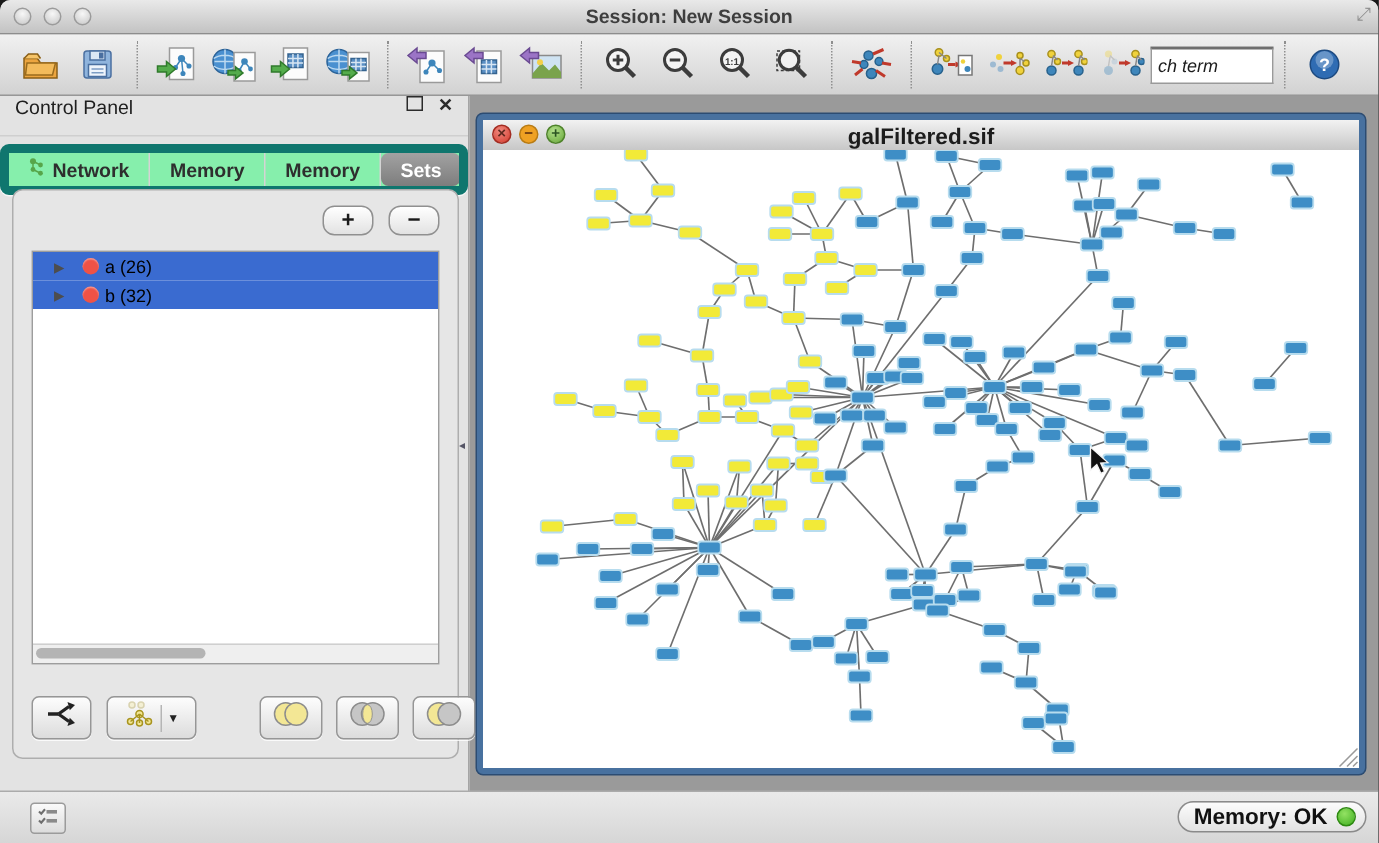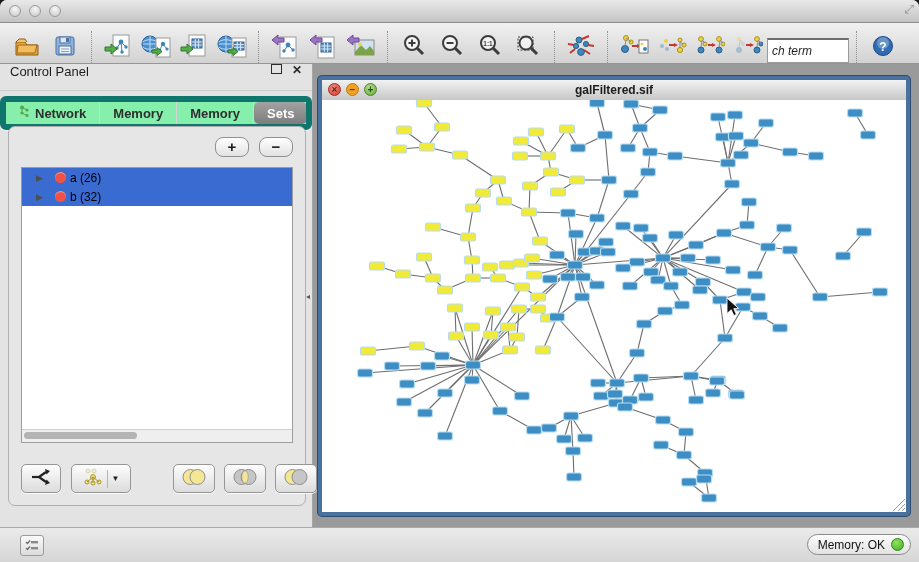--- a/index.html
+++ b/index.html
@@ -12,21 +12,21 @@
   .traffic{position:absolute;left:9px;top:5px;display:flex;gap:8px;}
   .light{width:12px;height:12px;border-radius:50%;border:1px solid #9b9b9b;
     background:radial-gradient(circle at 50% 32%,#f7f7f7,#c7c7c7);box-sizing:border-box;}
   .apptitle{position:absolute;left:0;right:0;top:3px;text-align:center;font-size:13px;
     font-weight:bold;color:#3e3e3e;}
   .expand-glyph{position:absolute;right:5px;top:2px;font-size:12px;color:#8f8f8f;}
 
   
   .toolbar{position:absolute;top:23px;left:0;right:0;height:41px;
     background:linear-gradient(#f1f1f1,#d2d2d2);border-bottom:1px solid #979797;
-    display:flex;align-items:flex-end;padding:0 8px;box-sizing:border-box;}
+    display:flex;align-items:center;padding:0 8px;box-sizing:border-box;}
   .tbtn{width:38px;height:34px;display:flex;align-items:center;justify-content:center;flex:0 0 auto;}
   .tbtn svg{display:block;}
   .tsep{width:0;height:32px;border-left:1px dotted #8f8f8f;margin:0 7px;flex:0 0 auto;}
   .search{width:72px;height:20px;border:1px solid #9a9a9a;border-top:2px solid #6e6e6e;
     background:#fff;font-style:italic;font-size:12px;padding:1px 4px;color:#1d1d1d;
     font-family:"Liberation Sans",sans-serif;flex:0 0 auto;}
 
   
   .main{position:absolute;top:64px;left:0;right:0;bottom:34px;background:#9a9a9a;}
 
@@ -79,46 +79,47 @@
     border:4px solid #48719f;box-shadow:0 0 0 1px #2c4c72, inset 0 0 0 1px #6d93bd;
     background:#fff;box-sizing:border-box;}
   .ititle{position:absolute;top:0;left:0;right:0;height:20px;
     background:linear-gradient(#f2f2f2,#c7c7c7);border-bottom:1px solid #8e8e8e;}
   .ibtns{position:absolute;left:6px;top:3px;display:flex;gap:5px;}
   .ibtn{width:13px;height:13px;border-radius:50%;font-size:10px;font-weight:bold;
     text-align:center;line-height:12px;color:rgba(60,20,10,.8);box-sizing:border-box;}
   .ibtn.close{background:radial-gradient(circle at 40% 30%,#f08a80,#d33a2c);border:1px solid #a32c22;}
   .ibtn.min{background:radial-gradient(circle at 40% 30%,#fcd07a,#efa123;);border:1px solid #b97c14;background-color:#efa123;}
   .ibtn.max{background:radial-gradient(circle at 40% 30%,#b3e08b,#67a73a);border:1px solid #4e832a;color:rgba(10,50,10,.8);}
-  .ititle .t{position:absolute;left:0;right:0;top:3px;text-align:center;font-size:12px;font-weight:bold;color:#1c1c1c;}
+  .ititle .t{position:absolute;left:0;right:0;top:3px;text-align:center;font-size:15px;font-weight:bold;color:#1c1c1c;}
   .grapharea{position:absolute;top:20px;left:0;right:0;bottom:0;background:#fff;overflow:hidden;}
   .grapharea svg{position:absolute;inset:0;width:100%;height:100%;}
 
   
   .statusbar{position:absolute;bottom:0;left:0;right:0;height:34px;
     background:linear-gradient(#eaeaea,#d6d6d6);border-top:1px solid #ababab;}
   .autobtn{position:absolute;left:20px;top:7px;width:22px;height:19px;border:1px solid #9b9b9b;
     background:linear-gradient(#fafafa,#dcdcdc);border-radius:3px;display:flex;align-items:center;justify-content:center;}
   .memory{position:absolute;right:8px;top:6px;height:21px;border:1px solid #8a8a8a;border-radius:11px;
     background:linear-gradient(#fcfcfc,#e2e2e2);display:flex;align-items:center;gap:6px;
-    padding:0 6px 0 10px;font-size:12px;color:#111;box-sizing:border-box;}
+    padding:0 6px 0 10px;font-size:15px;color:#111;box-sizing:border-box;font-weight:bold;}
   .memdot{width:13px;height:13px;border-radius:50%;border:1px solid #2e8a12;
     background:radial-gradient(circle at 40% 32%,#93e263,#3fae1f);box-sizing:border-box;}
 </style>
 </head>
 <body>
 
 <div class="window">
 
   <div class="titlebar">
     <div class="traffic">
       <div class="light"></div>
       <div class="light"></div>
       <div class="light"></div>
     </div>
+    <div class="apptitle">Session: New Session</div>
     <div class="expand-glyph">⤢</div>
   </div>
 
   <div class="toolbar">
     <div class="tbtn">
       <span>
           <svg width="28" height="24" viewBox="0 0 28 24">
             <path d="M3 8h9l2 3h11v10H3z" fill="#eca53f" stroke="#8a5f17"></path>
             <path d="M3 8l3-3h6l2 3" fill="#f6c468" stroke="#8a5f17"></path>
             <path d="M5 11h19l-2 8H4z" fill="#f3bb5b" stroke="#9a6c1e"></path>

